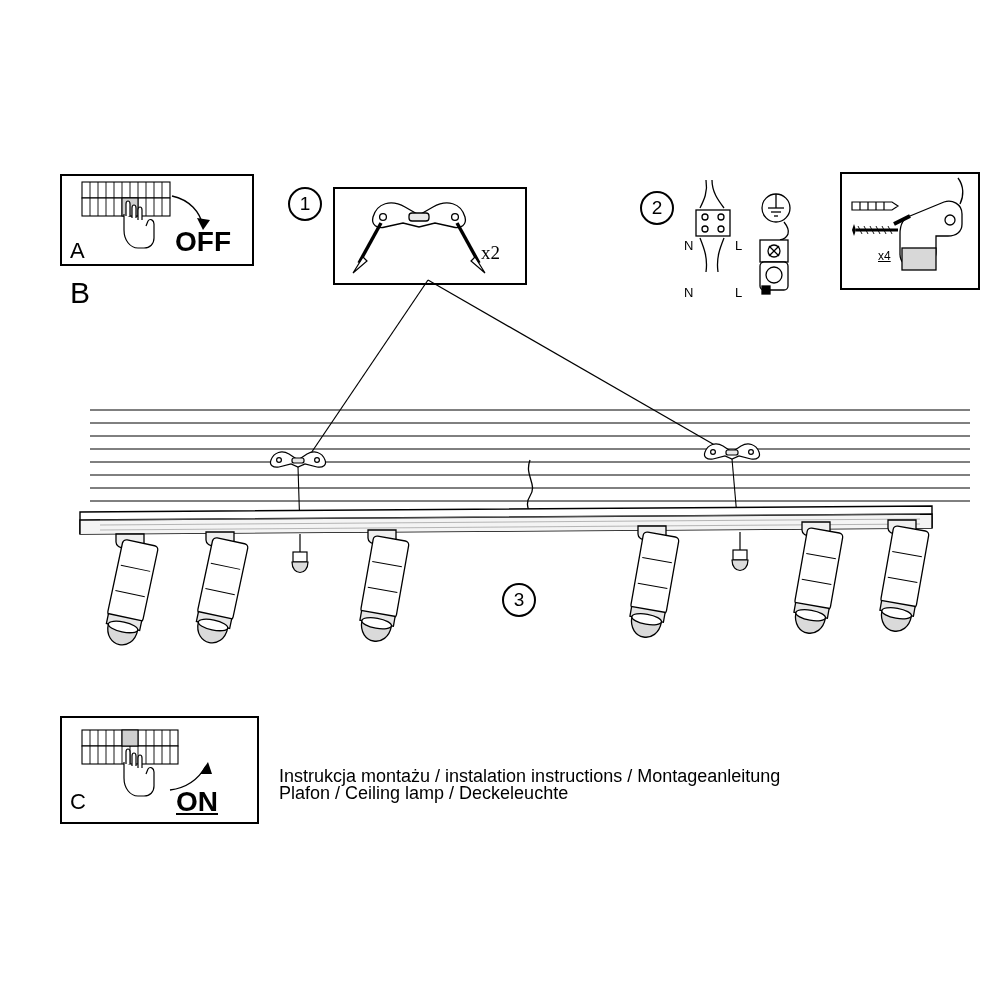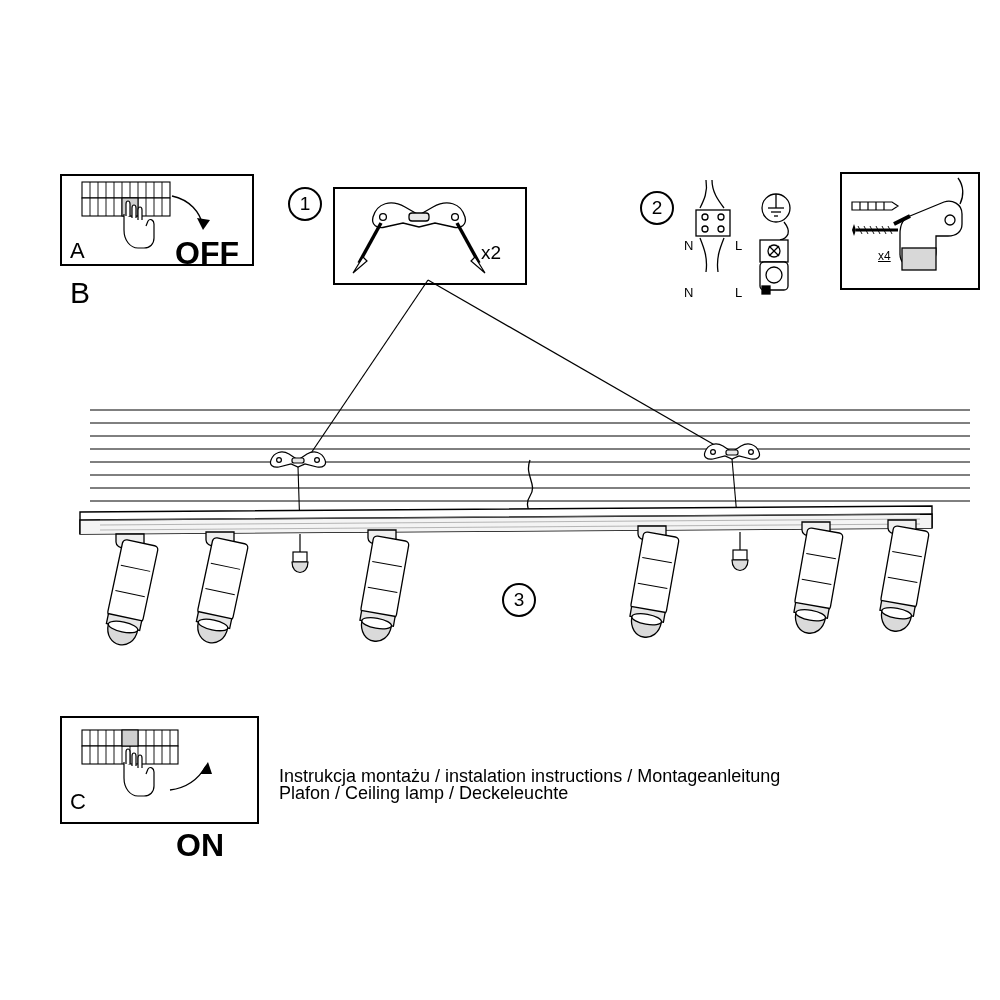--- a/index.html
+++ b/index.html
@@ -31,24 +31,23 @@
     line-height: 1;
     letter-spacing: 0.5px;
   }
   .big-letter {
     position: absolute;
     font-size: 30px;
     line-height: 1;
   }
   .onoff {
     position: absolute;
-    font-size: 32px;
+    font-size: 28px;
     font-weight: bold;
     line-height: 1;
-    margin-top: 9px;
   }
   .circlenum {
     position: absolute;
     width: 34px;
     height: 34px;
     border: 2px solid #000;
     border-radius: 50%;
     box-sizing: border-box;
     font-size: 19px;
     display: flex;
@@ -134,21 +133,21 @@
       <path d="M112 22 C130 26 140 38 143 52" fill="none"></path>
       <polygon points="143,56 137,44 150,46" stroke="none"></polygon>
     </g>
   </svg>
 
   <div class="big-letter" style="left:70px; top:278px;">B</div>
 
   <div class="box" style="left:333px; top:187px; width:194px; height:98px;">
   </div>
   <div class="circlenum" style="left:288px; top:187px;">1</div>
-  <div class="qty" style="left:481px; top:243px;">x2</div>
+  <div class="qty" style="left:481px; top:243px;font-family:Liberation Serif, serif;">x2</div>
 
   <svg class="abs" style="left:333px; top:187px;" width="194" height="98">
 
     <g stroke="#000" fill="#fff" stroke-width="1.3">
       <path d="M40 30 C44 16 58 12 72 20 L86 28 L100 20 C114 12 128 16 132 30
                C134 38 128 42 120 40 L102 36 L86 40 L70 36 L52 40 C44 42 38 38 40 30 Z"></path>
       <rect x="76" y="26" width="20" height="8" rx="3" fill="#e8e8e8"></rect>
       <circle cx="50" cy="30" r="3.4" fill="#fff"></circle>
       <circle cx="122" cy="30" r="3.4" fill="#fff"></circle>
     </g>
@@ -362,21 +361,21 @@
         <ellipse cx="845" cy="334" rx="15" ry="5" fill="#fff"></ellipse>
       </g>
     </g>
   </svg>
 
   <div class="circlenum" style="left:502px; top:583px;">3</div>
 
   <div class="box" style="left:60px; top:716px; width:199px; height:108px;">
   </div>
   <div class="step-letter" style="left:70px; top:791px;">C</div>
-  <div class="onoff" style="left:176px; top:820px;">ON</div>
+  <div class="onoff" style="left:176px; top:788px;text-decoration:underline;">ON</div>
 
   <svg class="abs" style="left:60px; top:716px;" width="199" height="108">
     <g stroke="#000" fill="#fff" stroke-width="1.1">
       <rect x="22" y="14" width="96" height="16"></rect>
       <rect x="22" y="30" width="96" height="18"></rect>
       <g stroke-width="0.9">
         <line x1="30" y1="14" x2="30" y2="30"></line>
         <line x1="38" y1="14" x2="38" y2="30"></line>
         <line x1="46" y1="14" x2="46" y2="30"></line>
         <line x1="54" y1="14" x2="54" y2="30"></line>

